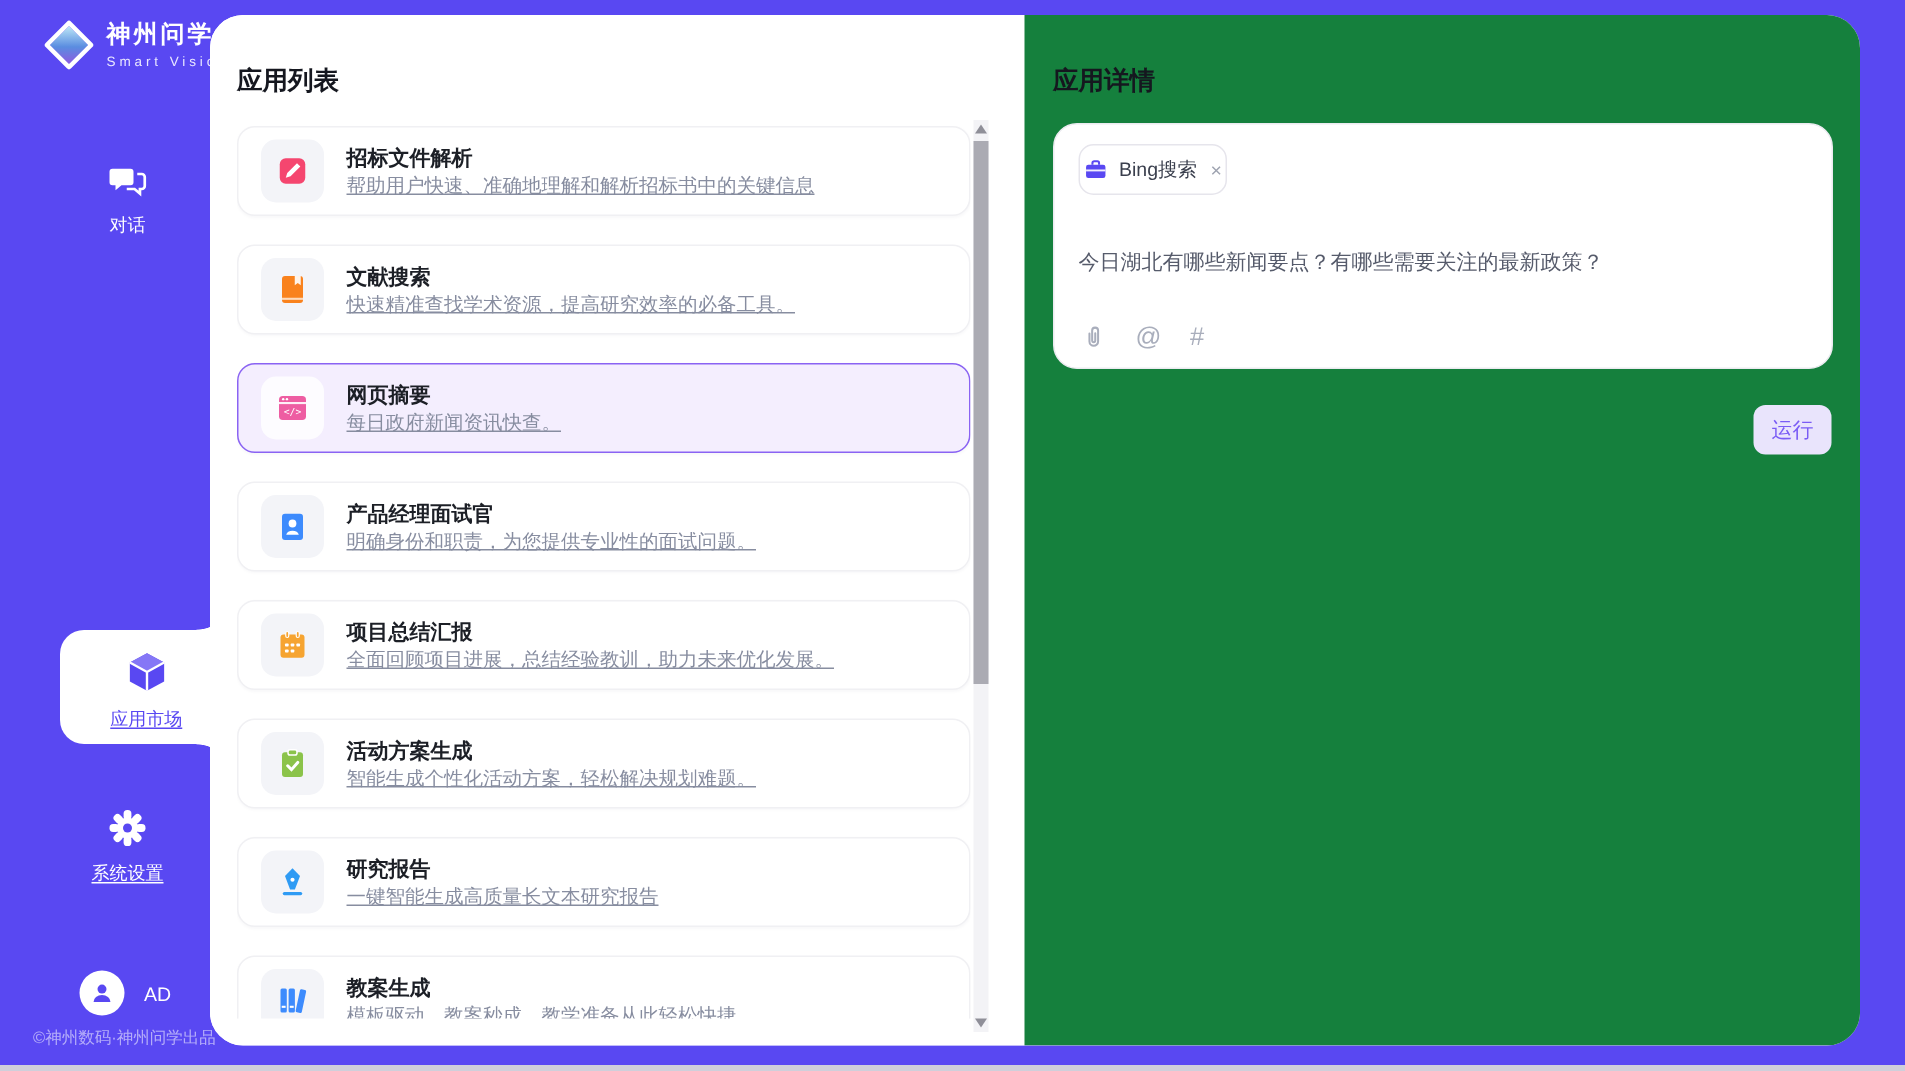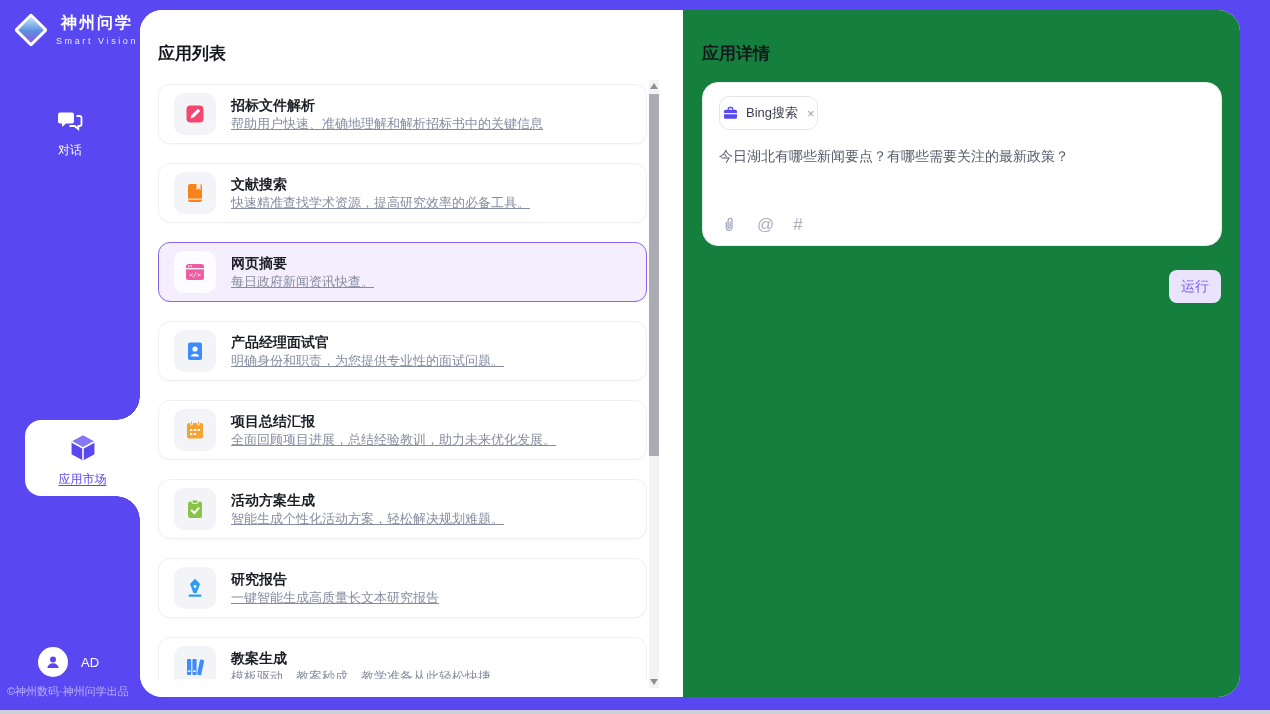--- a/index.html
+++ b/index.html
@@ -5,21 +5,21 @@
   * { box-sizing: border-box; margin: 0; padding: 0; }
   body {
     width: 1270px; height: 714px;
     background: #cfcfda;
     font-family: "Liberation Sans", "DejaVu Sans", sans-serif;
     overflow: hidden;
   }
   .frame { position: relative; width: 1270px; height: 710px; background: #5948f2; overflow: hidden; }
 
   
-  .sidebar { position: absolute; left: 0; top: 0; width: 140px; height: 588px; text-align: center; }
+  .sidebar { position: absolute; left: 15px; top: 0; width: 140px; height: 588px; }
   .brand { position: absolute; left: 15px; top: 13px; display: flex; align-items: center; gap: 9px; }
   .diamond { width: 32px; height: 32px; position: relative; flex-shrink: 0; }
   .diamond::before {
     content: ""; position: absolute; inset: 4px; transform: rotate(45deg);
     background: linear-gradient(135deg, #bfe9f7, #5a8de0 55%, #8f5ae0);
     border: 3px solid #fff; border-radius: 2px;
   }
   .brand-name { font-size: 16px; font-weight: bold; color: #fff; letter-spacing: 2px; white-space: nowrap; }
   .brand-tagline { font-size: 9px; color: #e9e7ff; letter-spacing: 2.6px; margin-top: 2px; }
 
@@ -89,21 +89,21 @@
   .detail-panel .panel-title { position: absolute; top: 32px; left: 19px; }
   .input-card {
     position: absolute; top: 72px; left: 19px; width: 520px; height: 164px;
     background: #fff; border: 1px solid #ebebf0; border-radius: 16px; padding: 13px 16px;
   }
   .chip {
     display: inline-flex; align-items: center; gap: 7px; padding: 7px 2px;
     border: 1px solid #e6e5ec; border-radius: 10px; font-size: 13px; color: #3a3f4d; background: #fff;
   }
   .chip-close { color: #9ea3b0; font-size: 13px; margin-left: 2px; cursor: pointer; }
-  .query { margin-top: 18px; font-size: 14px; color: #565b6b; cursor: text; }
+  .query { margin-top: 36px; font-size: 14px; color: #565b6b; cursor: text; }
   .tool-row { position: absolute; left: 17px; bottom: 12px; display: flex; align-items: center; gap: 19px; color: #a9aebc; }
   .tool-row .sym { font-size: 17px; line-height: 1; cursor: pointer; }
   .tool-row svg { cursor: pointer; display: block; }
   .run-btn {
     position: absolute; top: 260px; right: 19px; width: 52px; height: 33px;
     background: #e9e4fc; color: #7a5cf5; font-size: 14px; border: none; border-radius: 8px; cursor: pointer;
     font-family: inherit;
   }
 </style>
 </head>
@@ -137,20 +137,39 @@
       <span>
         <svg width="32" height="32" viewBox="0 0 28 28">
           <path d="M14 3l10 5.5v11L14 25 4 19.5v-11z" fill="#5948f2"></path>
           <path d="M14 3l10 5.5L14 14 4 8.5z" fill="#8577f6"></path>
           <path d="M14 14v11M4 8.5L14 14l10-5.5" fill="none" stroke="#fff" stroke-width="1.4"></path>
         </svg>
       </span>
       <span class="nav-label u">应用市场</span>
     </div>
 
+    <div class="nav-item nav-gear">
+      <span>
+        <svg width="28" height="28" viewBox="0 0 28 28">
+          <g fill="#fff">
+            <circle cx="14" cy="14" r="7"></circle>
+            <rect x="11.4" y="2" width="5.2" height="6.5" rx="2.4"></rect>
+            <rect x="11.4" y="19.5" width="5.2" height="6.5" rx="2.4"></rect>
+            <rect x="2" y="11.4" width="6.5" height="5.2" rx="2.4"></rect>
+            <rect x="19.5" y="11.4" width="6.5" height="5.2" rx="2.4"></rect>
+            <rect x="11.4" y="2" width="5.2" height="6.5" rx="2.4" transform="rotate(45 14 14)"></rect>
+            <rect x="11.4" y="19.5" width="5.2" height="6.5" rx="2.4" transform="rotate(45 14 14)"></rect>
+            <rect x="2" y="11.4" width="6.5" height="5.2" rx="2.4" transform="rotate(45 14 14)"></rect>
+            <rect x="19.5" y="11.4" width="6.5" height="5.2" rx="2.4" transform="rotate(45 14 14)"></rect>
+          </g>
+          <circle cx="14" cy="14" r="3" fill="#5948f2"></circle>
+        </svg>
+      </span>
+      <span class="nav-label u">系统设置</span>
+    </div>
 
     <div class="user-row">
       <span class="avatar">
         <svg width="18" height="18" viewBox="0 0 24 24">
           <circle cx="12" cy="8.5" r="4" fill="#5948f2"></circle>
           <path d="M4.5 20a7.5 6.2 0 0 1 15 0z" fill="#5948f2"></path>
         </svg>
       </span>
       <span>AD</span>
     </div>

